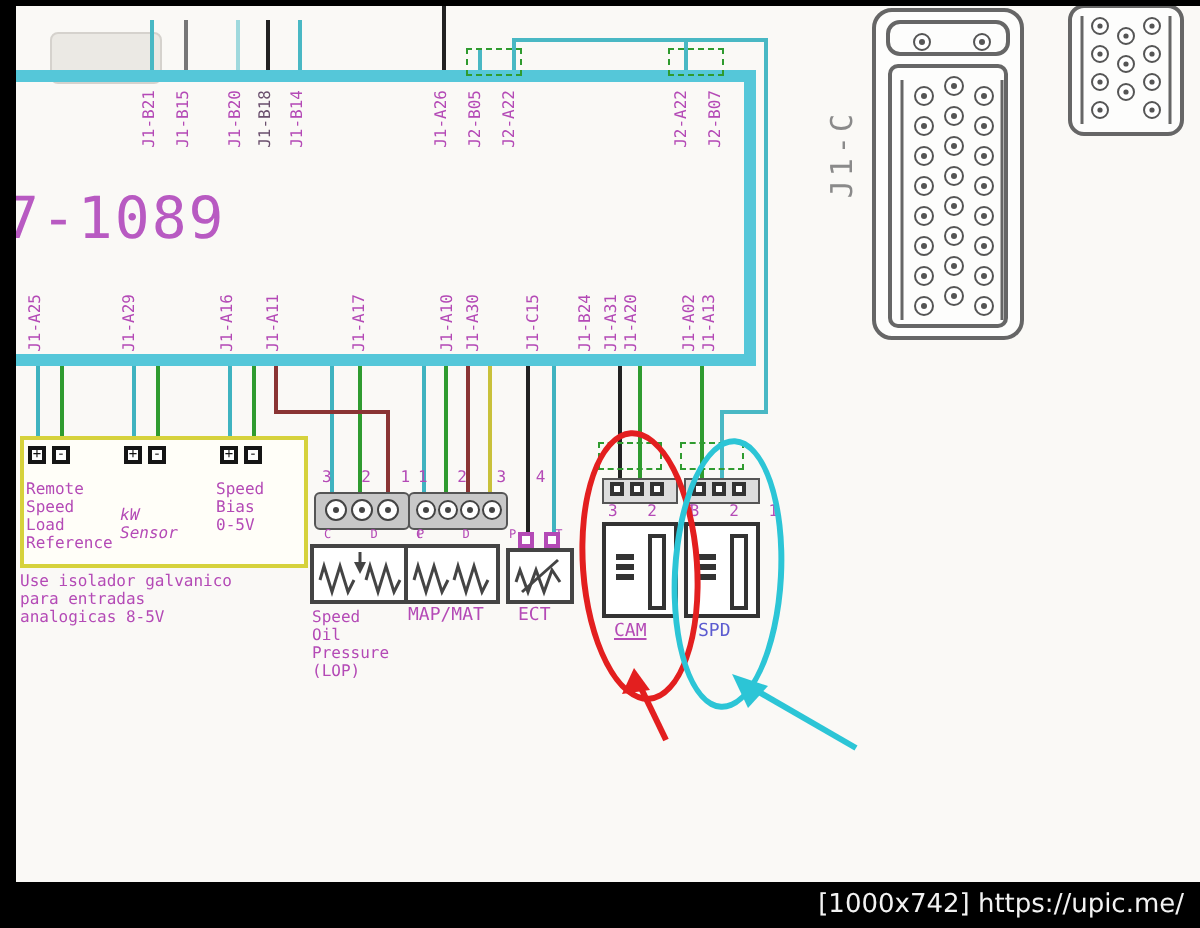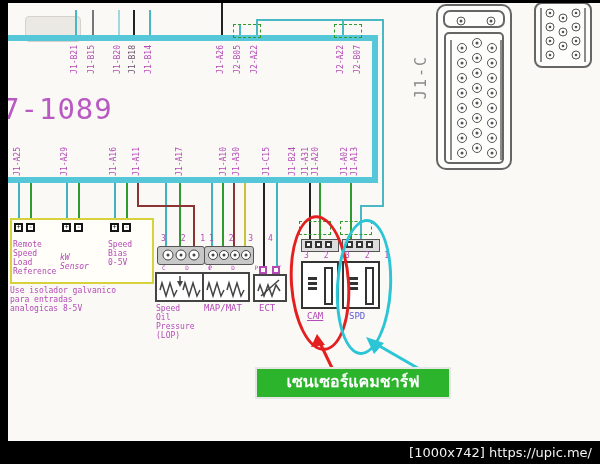--- a/index.html
+++ b/index.html
@@ -239,21 +239,20 @@
 
   <svg class="abs" style="left:298px;top:330px;" width="46" height="44">
     <line x1="35" y1="40" x2="22" y2="13" stroke="#e31f1f" stroke-width="3"></line>
     <polygon points="19,4 13,17 27,15" fill="#e31f1f"></polygon>
   </svg>
   <svg class="abs" style="left:360px;top:330px;" width="72" height="48">
     <line x1="68" y1="44" x2="16" y2="14" stroke="#2cc5d6" stroke-width="3"></line>
     <polygon points="6,7 14,24 24,13" fill="#2cc5d6"></polygon>
   </svg>
 
-  <div class="abs thai" style="left:255px;top:367px;width:192px;height:28px;">เซนเซอร์แคมชาร์ฟ</div>
 
   <span class="abs jlabel" style="left:412px;top:55px;">J1-C</span>
   <div class="abs conn-outline" style="left:436px;top:4px;width:76px;height:166px;"></div>
   <div class="abs conn-inner" style="left:443px;top:10px;width:62px;height:18px;border-radius:7px;">
     <svg width="62" height="18">
       <circle cx="16" cy="9" r="4" fill="#fff" stroke="#555"></circle>
         <circle cx="16" cy="9" r="1.5" fill="#555"></circle>
       <circle cx="46" cy="9" r="4" fill="#fff" stroke="#555"></circle>
         <circle cx="46" cy="9" r="1.5" fill="#555"></circle>
     </svg>

